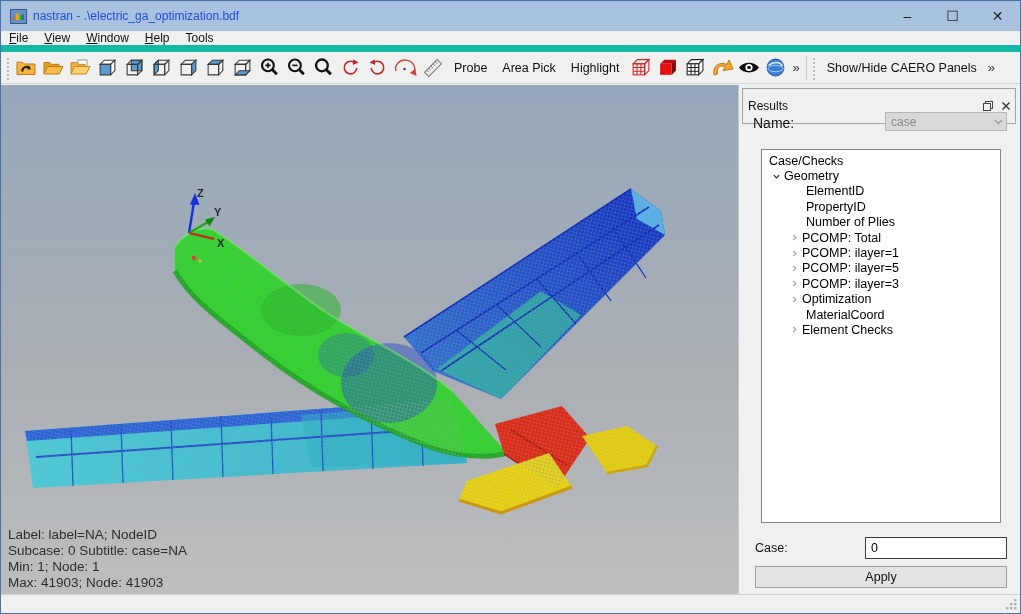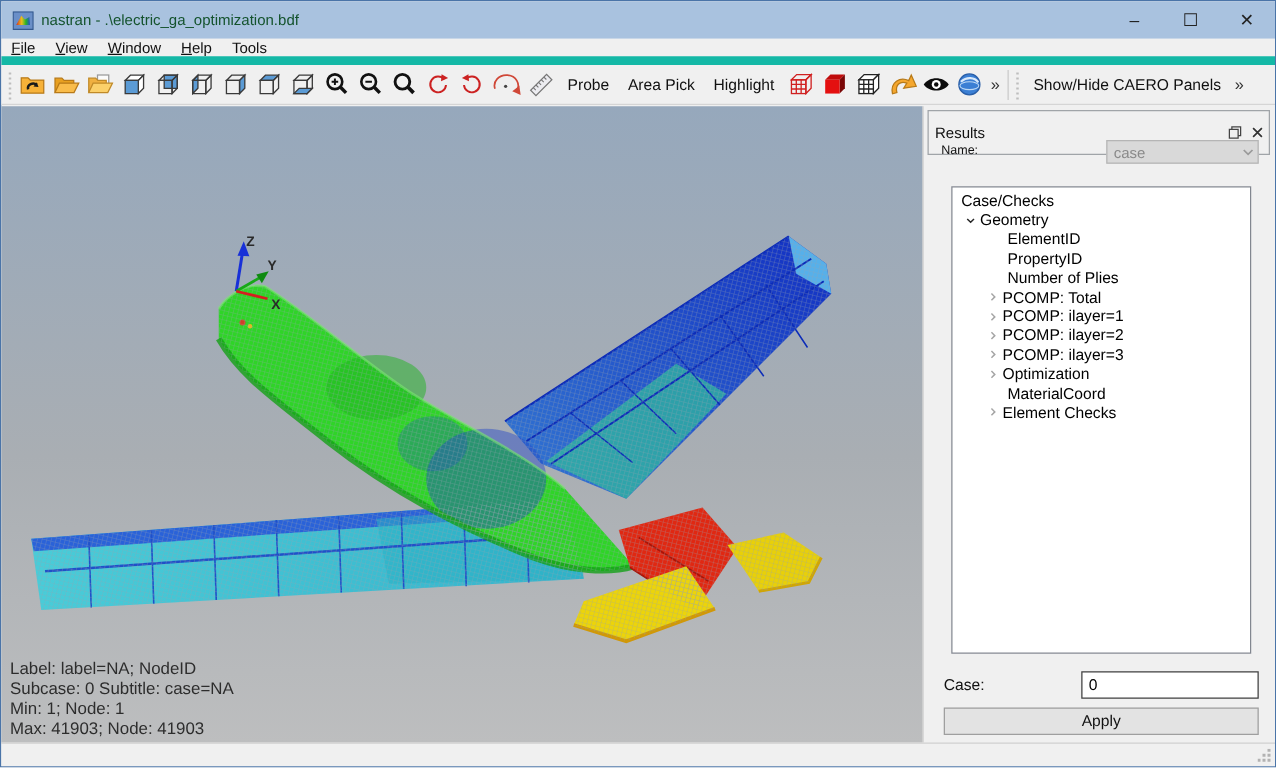--- a/index.html
+++ b/index.html
@@ -2,21 +2,21 @@
 <html><head>
 <meta charset="utf-8">
 <style>
   * { margin:0; padding:0; box-sizing:border-box; }
   html,body { width:1021px; height:614px; font-family:"Liberation Sans", sans-serif; background:#fff; }
   .window { position:relative; width:1021px; height:614px; border:1px solid #4a74a8; background:#f0f0f0; overflow:hidden; }
 
   
   .titlebar { position:absolute; left:0; top:0; width:100%; height:30px; background:#a9c2df; display:flex; align-items:center; }
   .app-icon { width:17px; height:15px; margin:0 6px 0 9px; }
-  .title-text { font-size:12px; color:#14532d; }
+  .title-text { font-size:12px; color:#1d4ed8; }
   .win-controls { position:absolute; right:0; top:0; height:30px; display:flex; }
   .win-btn { width:45px; height:30px; display:flex; align-items:center; justify-content:center; font-size:14px; color:#222; cursor:default; }
 
   
   .menubar { position:absolute; left:0; top:30px; width:100%; height:21px; background:#f0f0f0; display:flex; align-items:center; border-bottom:7px solid #14b8a6; }
   .menu-item { font-size:12px; color:#111; padding:3px 8px; }
   .menu-item u { text-decoration:underline; }
 
   
   .toolbar { position:absolute; left:0; top:51px; width:100%; height:32px; background:#f0f0f0; border-bottom:1px solid #d5d5d5; display:flex; align-items:center; gap:1px; padding-left:2px; }
@@ -31,21 +31,21 @@
   .main { position:absolute; left:0; top:84px; width:1019px; height:510px; }
   .viewport { position:absolute; left:0; top:0; width:738px; height:510px; background:linear-gradient(#96a8bc, #a9aeb3 55%, #bdbebf); border-right:1px solid #c6c6c6; }
   .legend { position:absolute; left:7px; top:442px; font-size:13.5px; color:#2d2d2d; line-height:16px; }
 
   
   .panel { position:absolute; left:738px; top:0; width:281px; height:510px; background:#f0f0f0; }
   .dock-header { position:absolute; left:3px; top:3px; width:274px; height:36px; border:1px solid #a0a4a8; display:flex; align-items:center; }
   .dock-title { font-size:12px; color:#111; padding-left:5px; flex:1; }
   .dock-btn { width:18px; height:17px; display:flex; align-items:center; justify-content:center; color:#333; font-size:13px; }
   .name-row { position:absolute; left:0; top:27px; width:100%; height:20px; }
-  .name-label { position:absolute; left:14px; top:3px; font-size:10px; color:#111; }
+  .name-label { position:absolute; left:14px; top:3px; font-size:14px; color:#111; }
   .combo { position:absolute; left:146px; top:0; width:122px; height:19px; background:#d9d9d9; border:1px solid #b5b5b5; display:flex; align-items:center; }
   .combo-value { flex:1; font-size:12px; color:#8a8a8a; padding-left:5px; }
   .combo-arrow { width:16px; display:flex; justify-content:center; }
 
   .tree { position:absolute; left:22px; top:64px; width:240px; height:374px; background:#fff; border:1px solid #828790; padding-top:3px; overflow:hidden; }
   .trow { position:relative; height:15.4px; display:flex; align-items:center; font-size:12.5px; color:#000; }
   .trow .chev { width:10px; height:10px; display:flex; align-items:center; justify-content:center; }
   .tlabel { padding:0 3px; white-space:nowrap; }
   .lvl0 .tlabel { margin-left:4px; }
   .lvl1 .chev { margin-left:9px; }
@@ -435,21 +435,21 @@
               </svg>
           </span>
           <span class="tlabel">PCOMP: ilayer=1</span>
         </div>
         <div class="trow lvl2">
           <span class="chev">
             <svg width="9" height="9" viewBox="0 0 10 10">
                 <path d="M3.5,2 L6.5,5 L3.5,8" stroke="#a5a5a5" fill="none" stroke-width="1.3"></path>
               </svg>
           </span>
-          <span class="tlabel">PCOMP: ilayer=2</span>
+          <span class="tlabel">PCOMP: ilayer=5</span>
         </div>
         <div class="trow lvl2">
           <span class="chev">
             <svg width="9" height="9" viewBox="0 0 10 10">
                 <path d="M3.5,2 L6.5,5 L3.5,8" stroke="#a5a5a5" fill="none" stroke-width="1.3"></path>
               </svg>
           </span>
           <span class="tlabel">PCOMP: ilayer=3</span>
         </div>
         <div class="trow lvl2">

